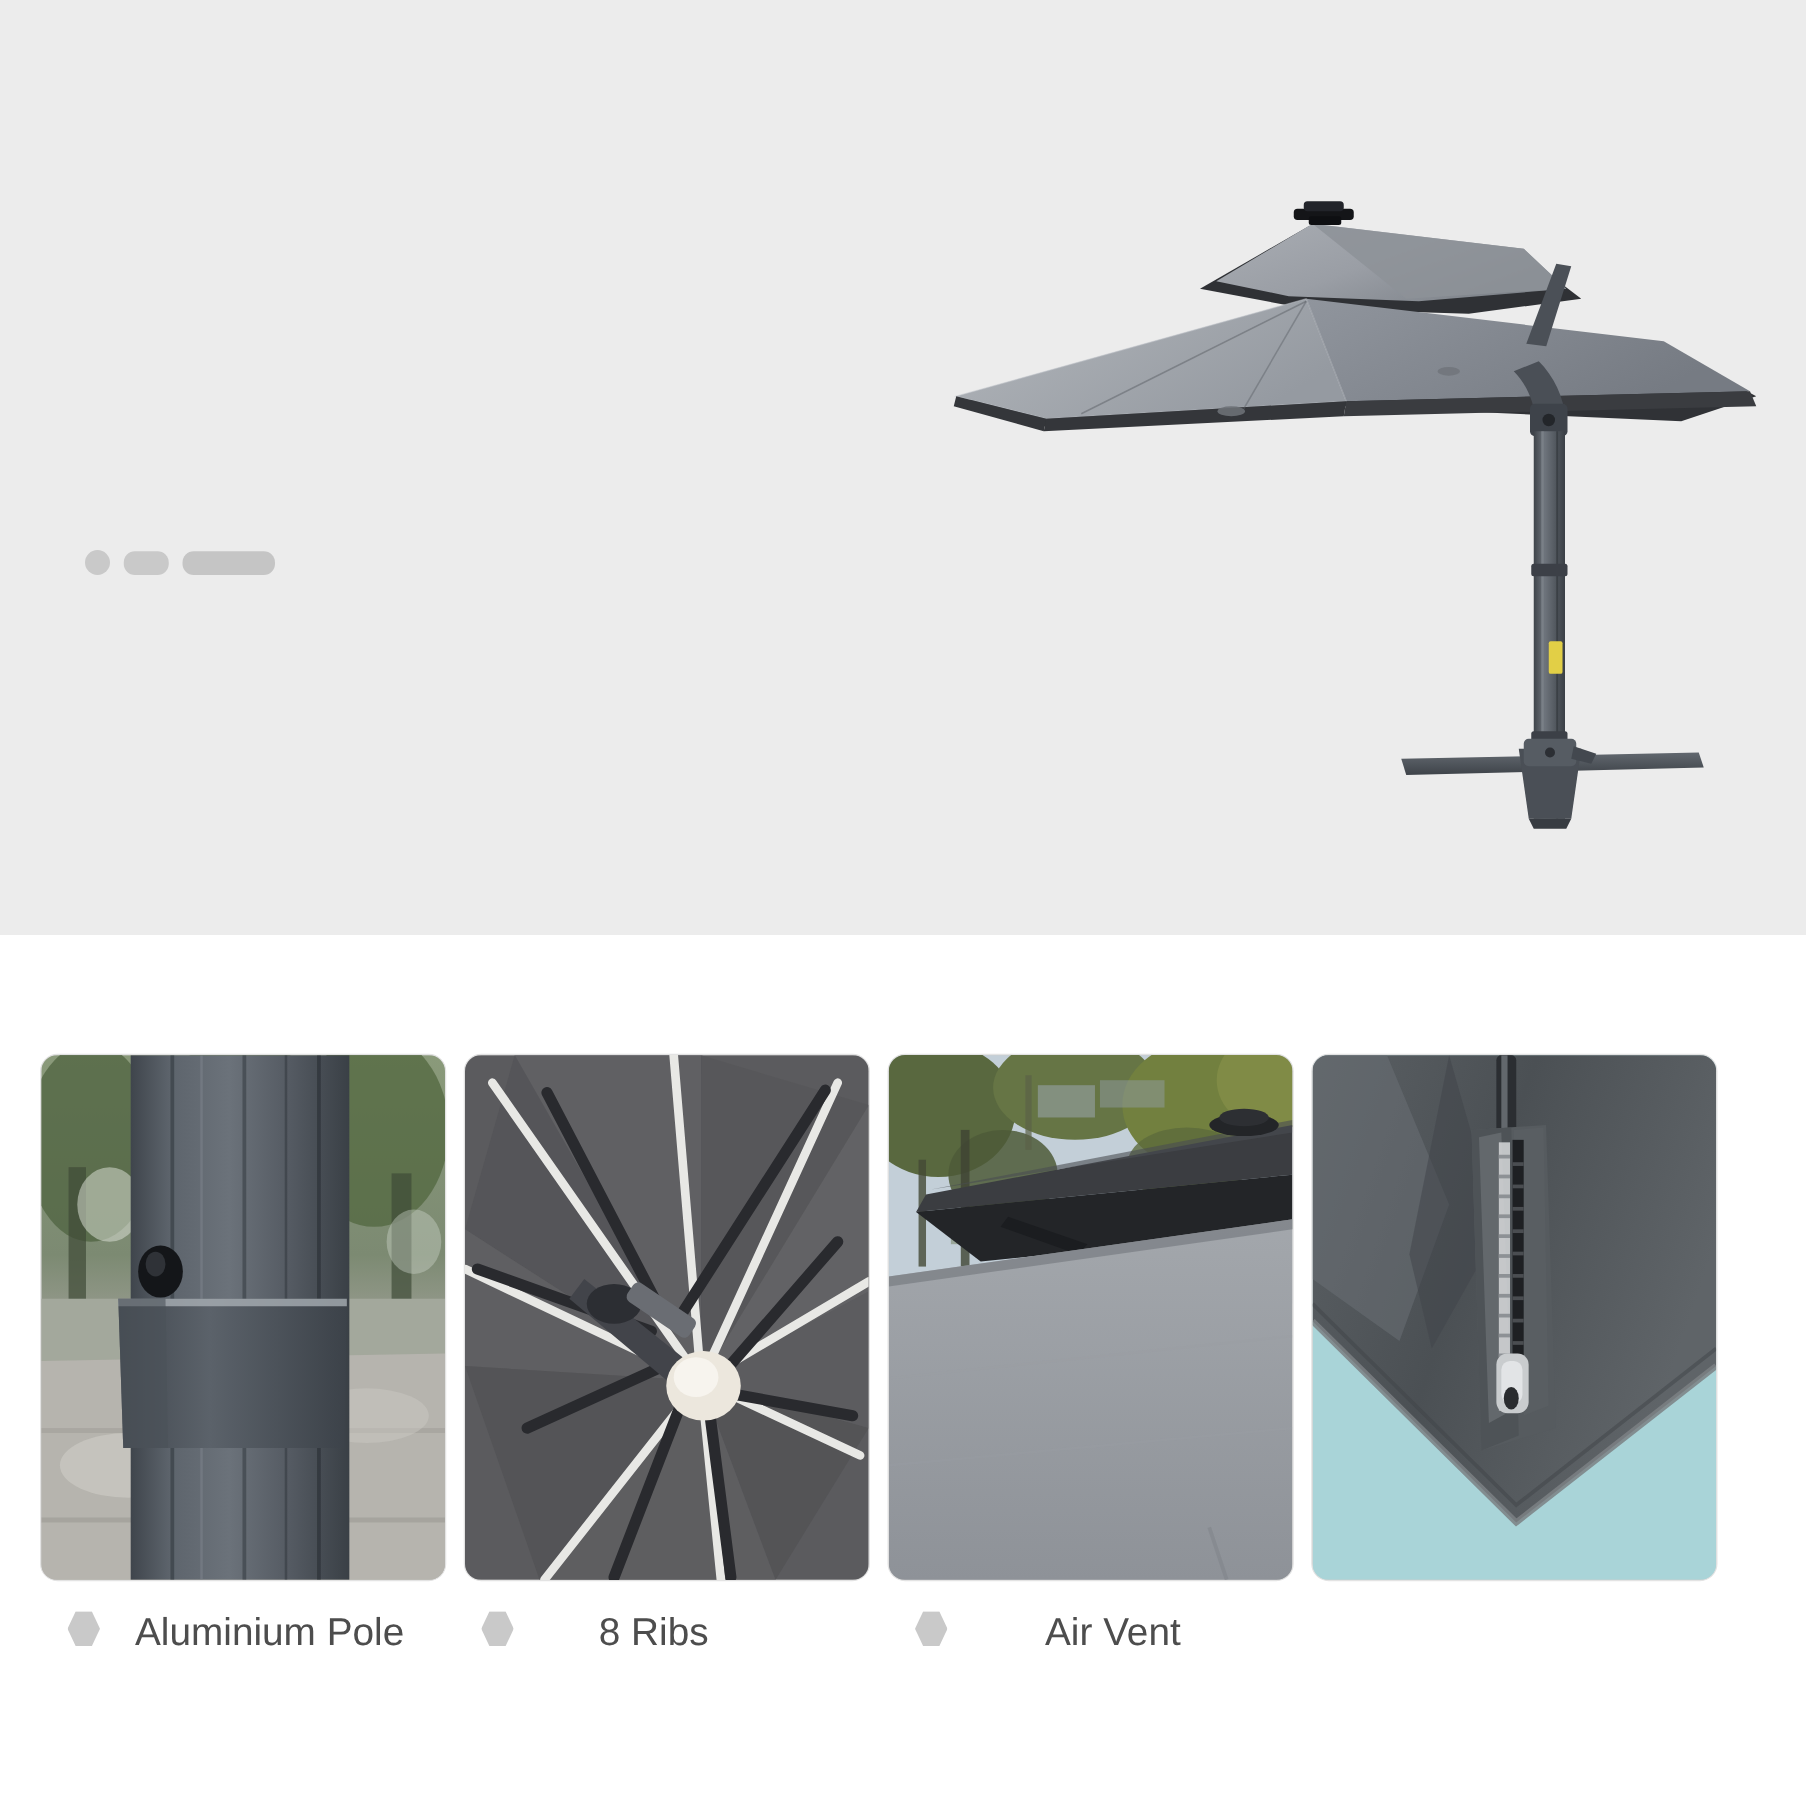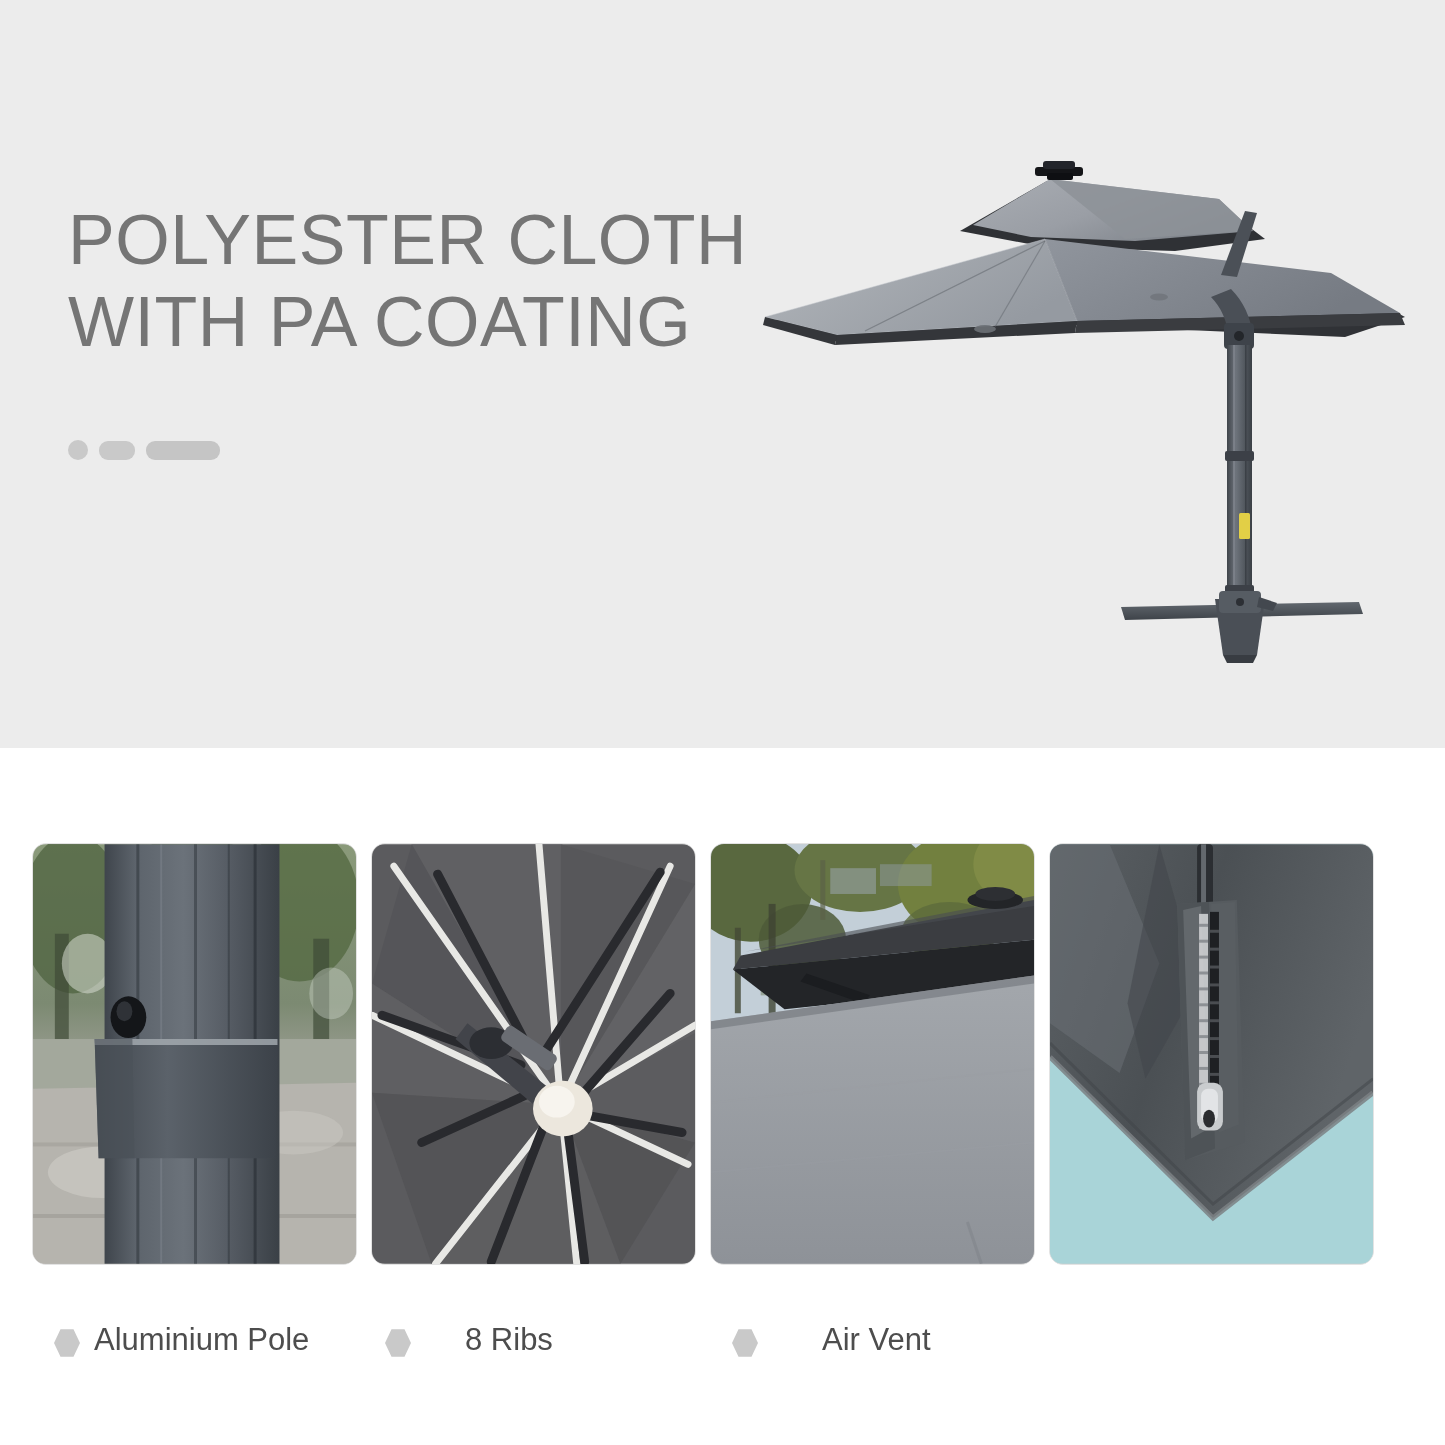--- a/index.html
+++ b/index.html
@@ -62,22 +62,22 @@
   
   .labels{
     position:absolute; left:0; top:1288px;
     width:1445px; height:70px;
     display:flex;
     padding:0 32px;
     gap:14px;
   }
   .label-cell{
     width:325px;
-    display:flex; align-items:flex-end;
-    gap:14px;
+    display:flex; align-items:flex-start;
+    gap:28px;
   }
   .label-cell.c0{ justify-content:flex-start; padding-left:22px; }
   .label-cell.c1{ justify-content:flex-start; padding-left:14px; }
   .label-cell.c2{ justify-content:flex-start; padding-left:22px; }
   .label-cell.c3{ justify-content:flex-start; padding-left:22px; }
   .hex{
     flex:0 0 auto;
     width:26px; height:30px;
     background:#c9c9c9;
     clip-path:polygon(25% 4%, 75% 4%, 100% 50%, 75% 96%, 25% 96%, 0% 50%);
@@ -87,22 +87,20 @@
     font-size:31px;
     font-weight:400;
     white-space:nowrap;
   }
 </style>
 </head>
 <body>
 
 <div class="hero">
 
-  <div class="hero-title">POLYESTER CLOTH
-WITH PA COATING</div>
 
   <div class="deco">
     <div class="deco-dot"></div>
     <div class="deco-bar-s"></div>
     <div class="deco-bar-l"></div>
   </div>
 
   <div class="umbrella-wrap">
     <svg viewBox="0 0 700 520" xmlns="http://www.w3.org/2000/svg">
       <defs>

